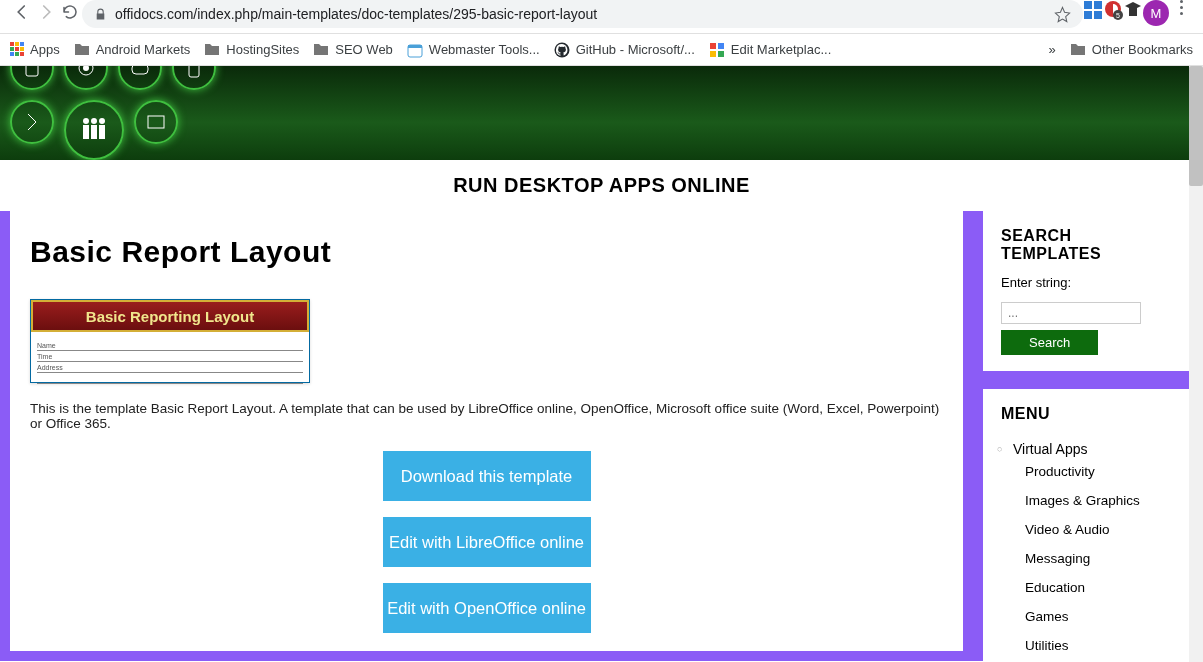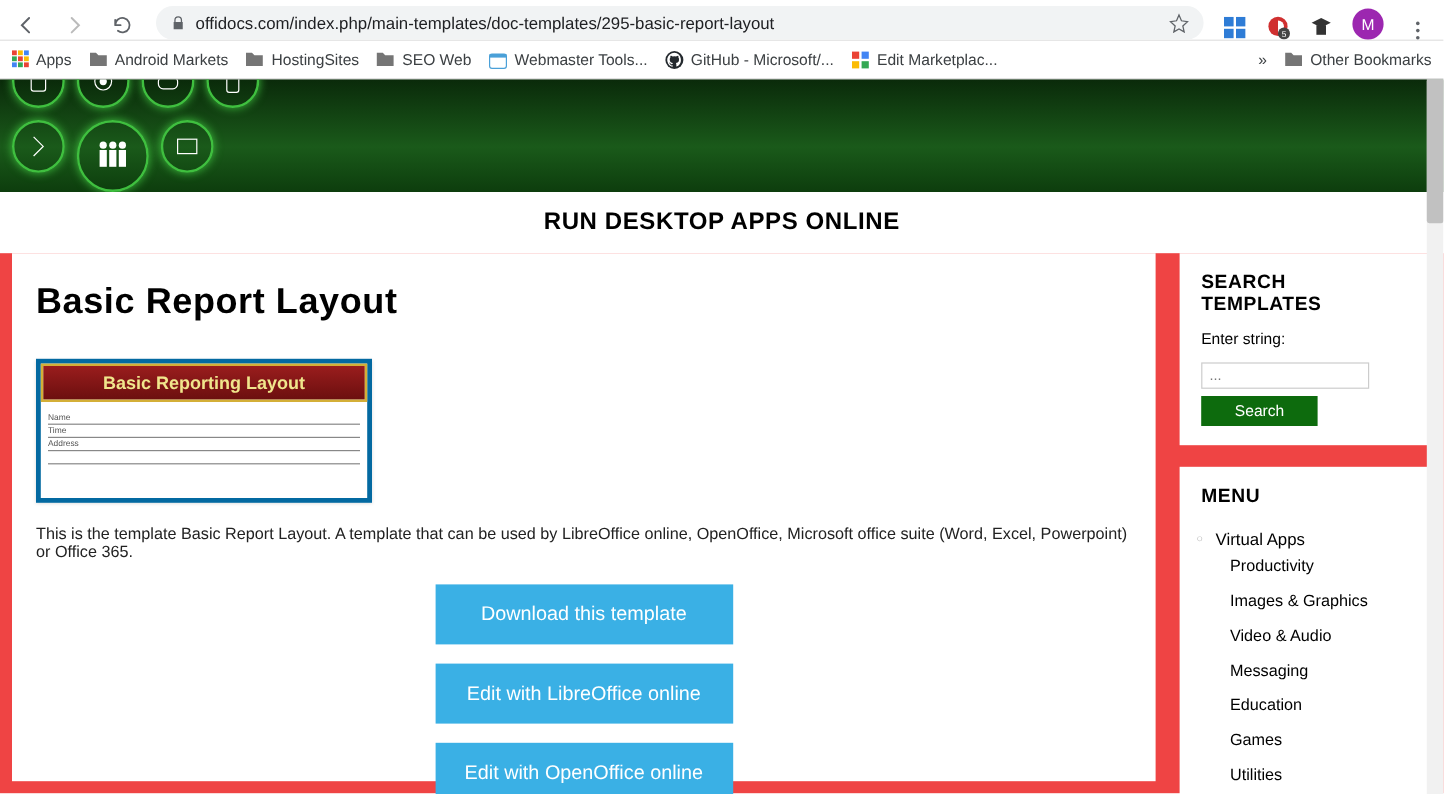--- a/index.html
+++ b/index.html
@@ -1,19 +1,19 @@
 <!DOCTYPE html>
 <html><head>
 <meta charset="utf-8">
 <style>
 * { margin: 0; padding: 0; box-sizing: border-box; }
 body { font-family: -apple-system, Helvetica, Arial, sans-serif; background: #fff; width: 1203px; height: 662px; overflow: hidden; position: relative; }
 
 
-.browser-toolbar { height: 34px; display: flex; align-items: flex-end; padding: 0 10px; border-bottom: 1px solid #e0e0e0; gap: 16px; }
+.browser-toolbar { height: 34px; display: flex; align-items: flex-start; padding: 0 10px; border-bottom: 1px solid #e0e0e0; gap: 0; }
 .nav-btn { width: 24px; height: 24px; display: flex; align-items: center; justify-content: center; color: #606060; cursor: pointer; border-radius: 50%; }
 .nav-btn.disabled { color: #bbb; }
 .url-bar { flex: 1; height: 28px; background: #f1f3f4; border-radius: 14px; display: flex; align-items: center; padding: 0 12px; gap: 8px; font-size: 14px; color: #202124; }
 .lock-icon { color: #5f6368; }
 .url-text { flex: 1; }
 .star-icon { color: #5f6368; }
 .ext-icon { width: 20px; height: 20px; display: flex; align-items: center; justify-content: center; }
 .avatar-circle { width: 26px; height: 26px; border-radius: 50%; background: #9c27b0; color: #fff; display: flex; align-items: center; justify-content: center; font-size: 13px; font-weight: 500; }
 .menu-dots { width: 24px; display: flex; flex-direction: column; align-items: center; gap: 3px; }
 .menu-dots span { width: 3px; height: 3px; background: #5f6368; border-radius: 50%; }
@@ -31,34 +31,34 @@
 .apps-grid span:nth-child(9){background:#ea4335;}
 
 
 .page { position: relative; height: calc(662px - 66px); overflow: hidden; background: #fff; }
 .hero { height: 94px; background: linear-gradient(to bottom, #0a2a0a, #1a5a1a 60%, #0d3d0d); position: relative; overflow: hidden; }
 .hero-icons { position: absolute; left: 10px; top: -20px; display: flex; flex-wrap: wrap; gap: 10px; width: 220px; }
 .hero-circle { width: 44px; height: 44px; border: 2px solid #3fbf3f; border-radius: 50%; display: flex; align-items: center; justify-content: center; color: #fff; box-shadow: 0 0 8px #3fbf3f; }
 
 .tagline { text-align: center; font-size: 20px; font-weight: 700; letter-spacing: 0.5px; padding: 14px 0; font-family: Futura, 'Century Gothic', Arial, sans-serif; }
 
-.content-wrap { background: #ef4444; padding: 0 10px 10px 10px; display: flex; gap: 20px; height: calc(100% - 94px - 52px); }
+.content-wrap { background: #8b5cf6; padding: 0 10px 10px 10px; display: flex; gap: 20px; height: calc(100% - 94px - 52px); }
 .main-col { flex: 1; background: #fff; padding: 24px 20px; overflow: visible; }
 .sidebar-col { width: 210px; display: flex; flex-direction: column; gap: 18px; }
 
 .page-title { font-size: 30px; font-weight: 700; margin-bottom: 30px; font-family: Futura, 'Century Gothic', Arial, sans-serif; letter-spacing: 0.5px; }
-.thumb { width: 280px; height: 120px; border: 4px solid #0369a1; margin-bottom: 18px; background: #fff; box-shadow: 0 1px 3px rgba(0,0,0,0.15); }
+.thumb { width: 280px; height: 84px; border: 1px solid #0369a1; margin-bottom: 18px; background: #fff; box-shadow: 0 1px 3px rgba(0,0,0,0.15); }
 .thumb-header { height: 32px; background: linear-gradient(#9a1d1d, #6b0f0f); border: 2px solid #d4af37; display: flex; align-items: center; justify-content: center; color: #f0e68c; font-weight: bold; font-size: 15px; }
 .thumb-body { padding: 8px 6px; }
 .thumb-line { height: 1px; background: #888; margin: 10px 0; position: relative; }
 .thumb-label { font-size: 7px; color: #555; position:absolute; left:0; top:-8px; }
 
 .desc { font-size: 13.5px; color: #222; margin-bottom: 20px; }
 .btn-col { display: flex; flex-direction: column; align-items: center; gap: 16px; }
-.action-btn { width: 248px; height: 50px; background: #3ab0e5; color: #fff; border: none; font-size: 16.5px; display: flex; align-items: center; justify-content: center; cursor: pointer; }
+.action-btn { width: 208px; height: 50px; background: #3ab0e5; color: #fff; border: none; font-size: 16.5px; display: flex; align-items: center; justify-content: center; cursor: pointer; }
 
 .side-box { background: #fff; padding: 16px 18px; }
 .side-title { font-size: 16px; font-weight: 700; letter-spacing: 0.5px; margin-bottom: 12px; font-family: Futura, 'Century Gothic', Arial, sans-serif; }
 .side-label { font-size: 13px; margin-bottom: 12px; }
 .side-input { width: 140px; height: 22px; border: 1px solid #ccc; padding: 2px 6px; font-size: 12px; color: #888; margin-bottom: 6px; }
 .search-btn { background: #0d6b0d; color: #fff; border: none; padding: 5px 28px; font-size: 13px; cursor: pointer; }
 
 .menu-list { list-style: none; font-size: 14px; }
 .menu-list > li { padding: 6px 0; }
 .menu-list > li.top { position: relative; padding-left: 12px; }

